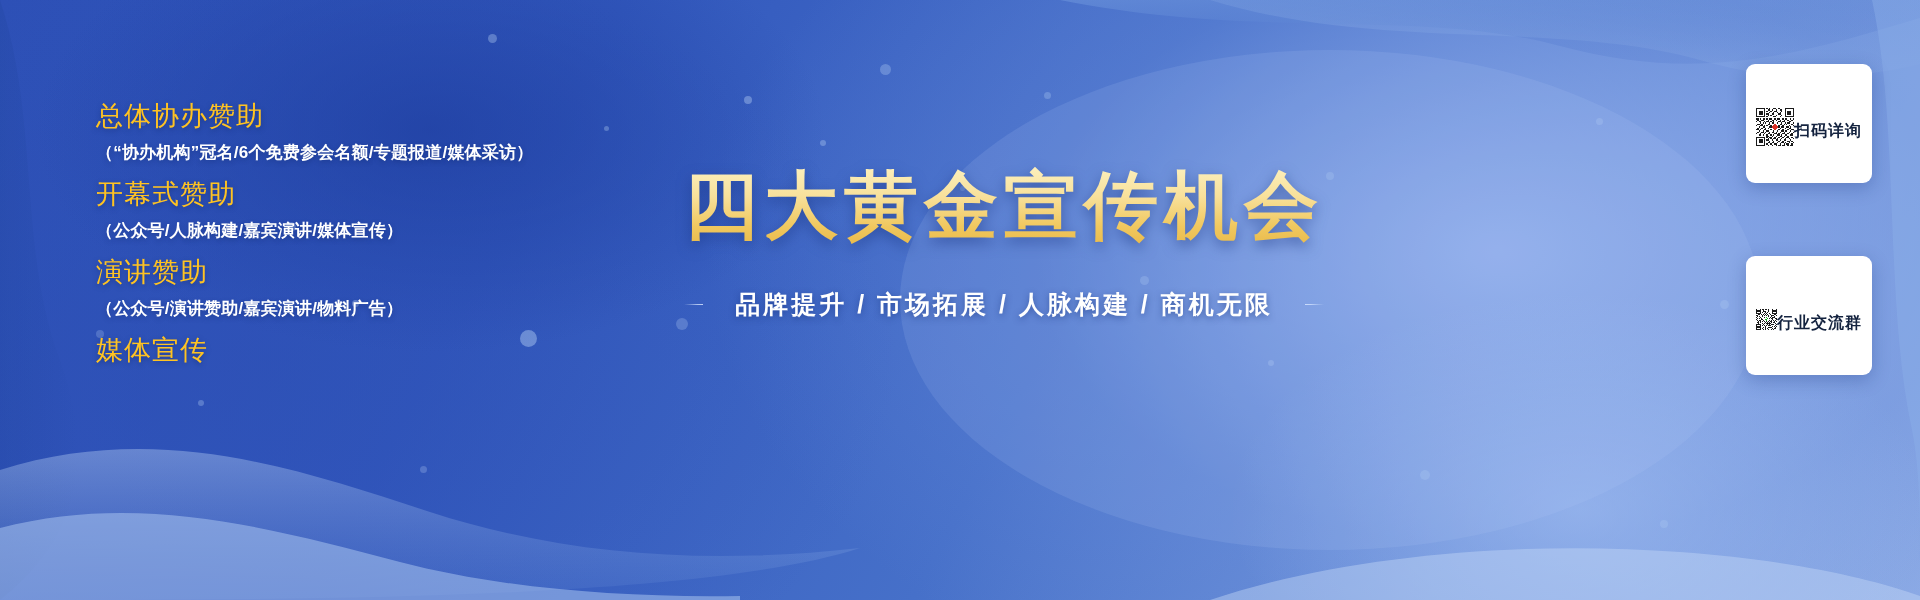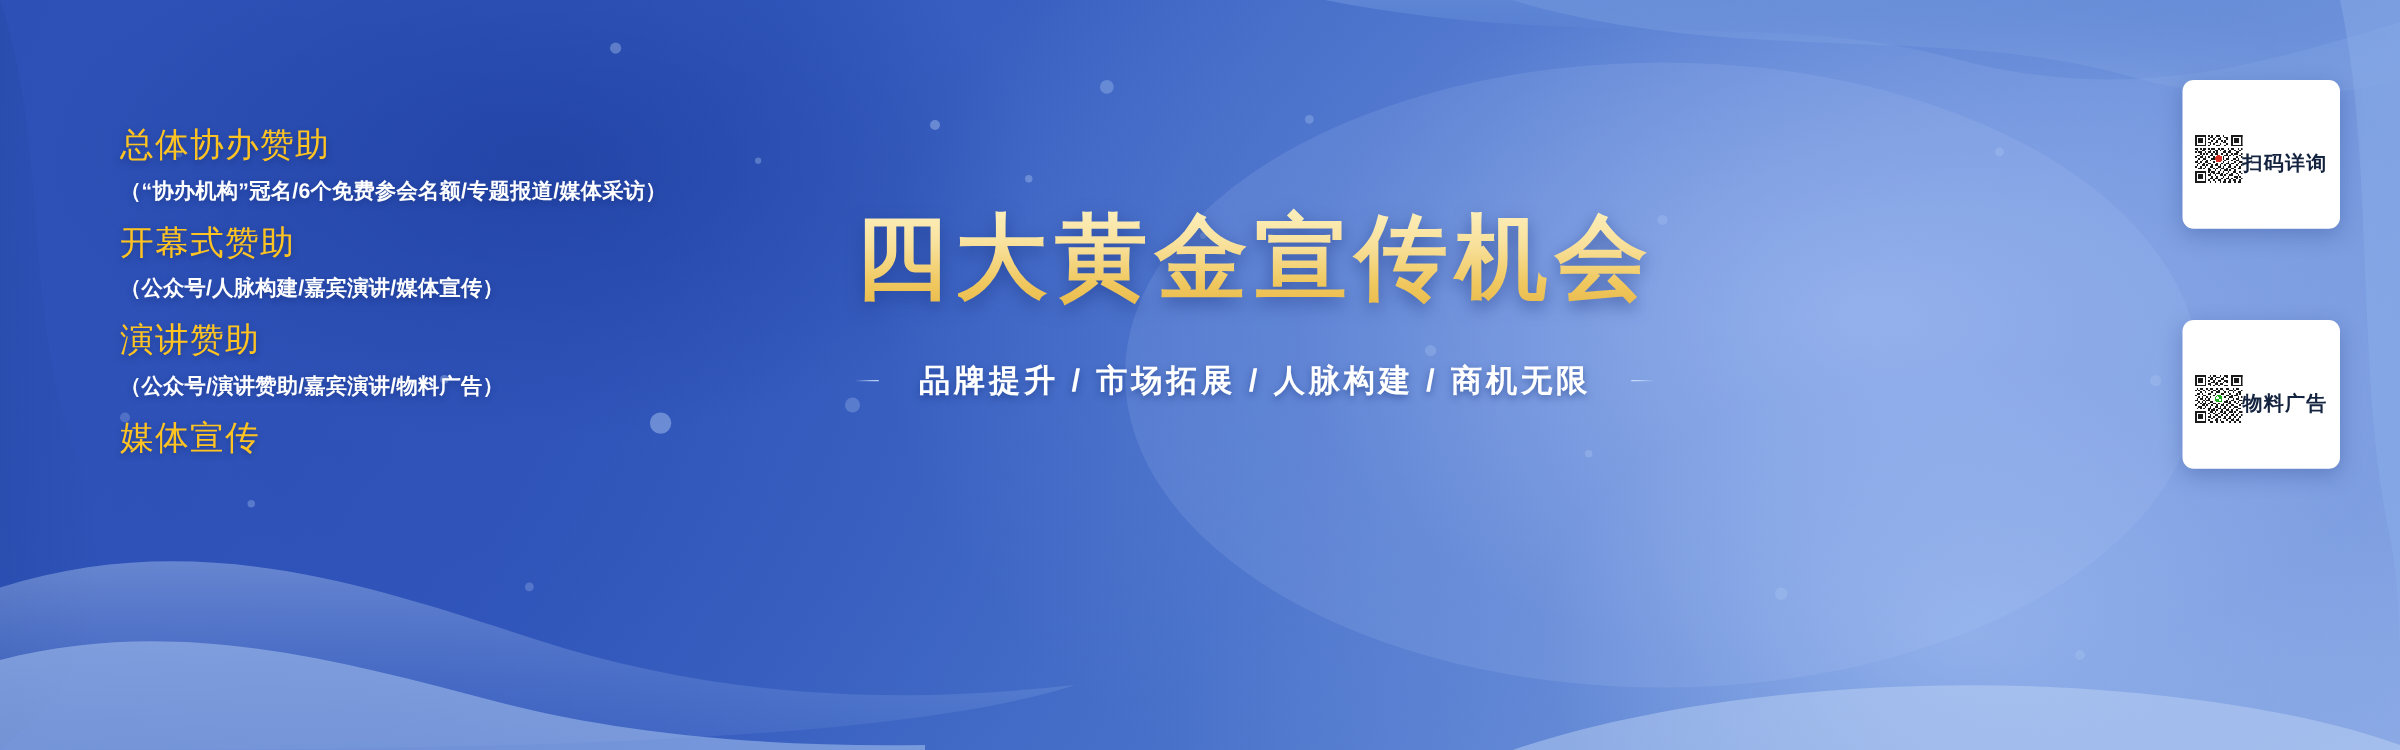--- a/index.html
+++ b/index.html
@@ -633,16 +633,16 @@
         <rect x="24" y="28" width="1" height="1"></rect>
           <rect x="27" y="28" width="1" height="1"></rect>
       </g>
       <rect x="12" y="12" width="5" height="5" fill="#ffffff"></rect>
       <g>
         <circle cx="14.5" cy="14.5" r="2.3" fill="#1aad19"></circle>
         <circle cx="13.8" cy="14.0" r="0.95" fill="#ffffff"></circle>
         <circle cx="15.3" cy="15.1" r="0.8" fill="#ffffff"></circle>
       </g>
     </svg>
-    <div class="qr-label">物料广告</div>
+    <div class="qr-label">行业交流群</div>
   </div>
 
 </div>
 
 </body></html>

